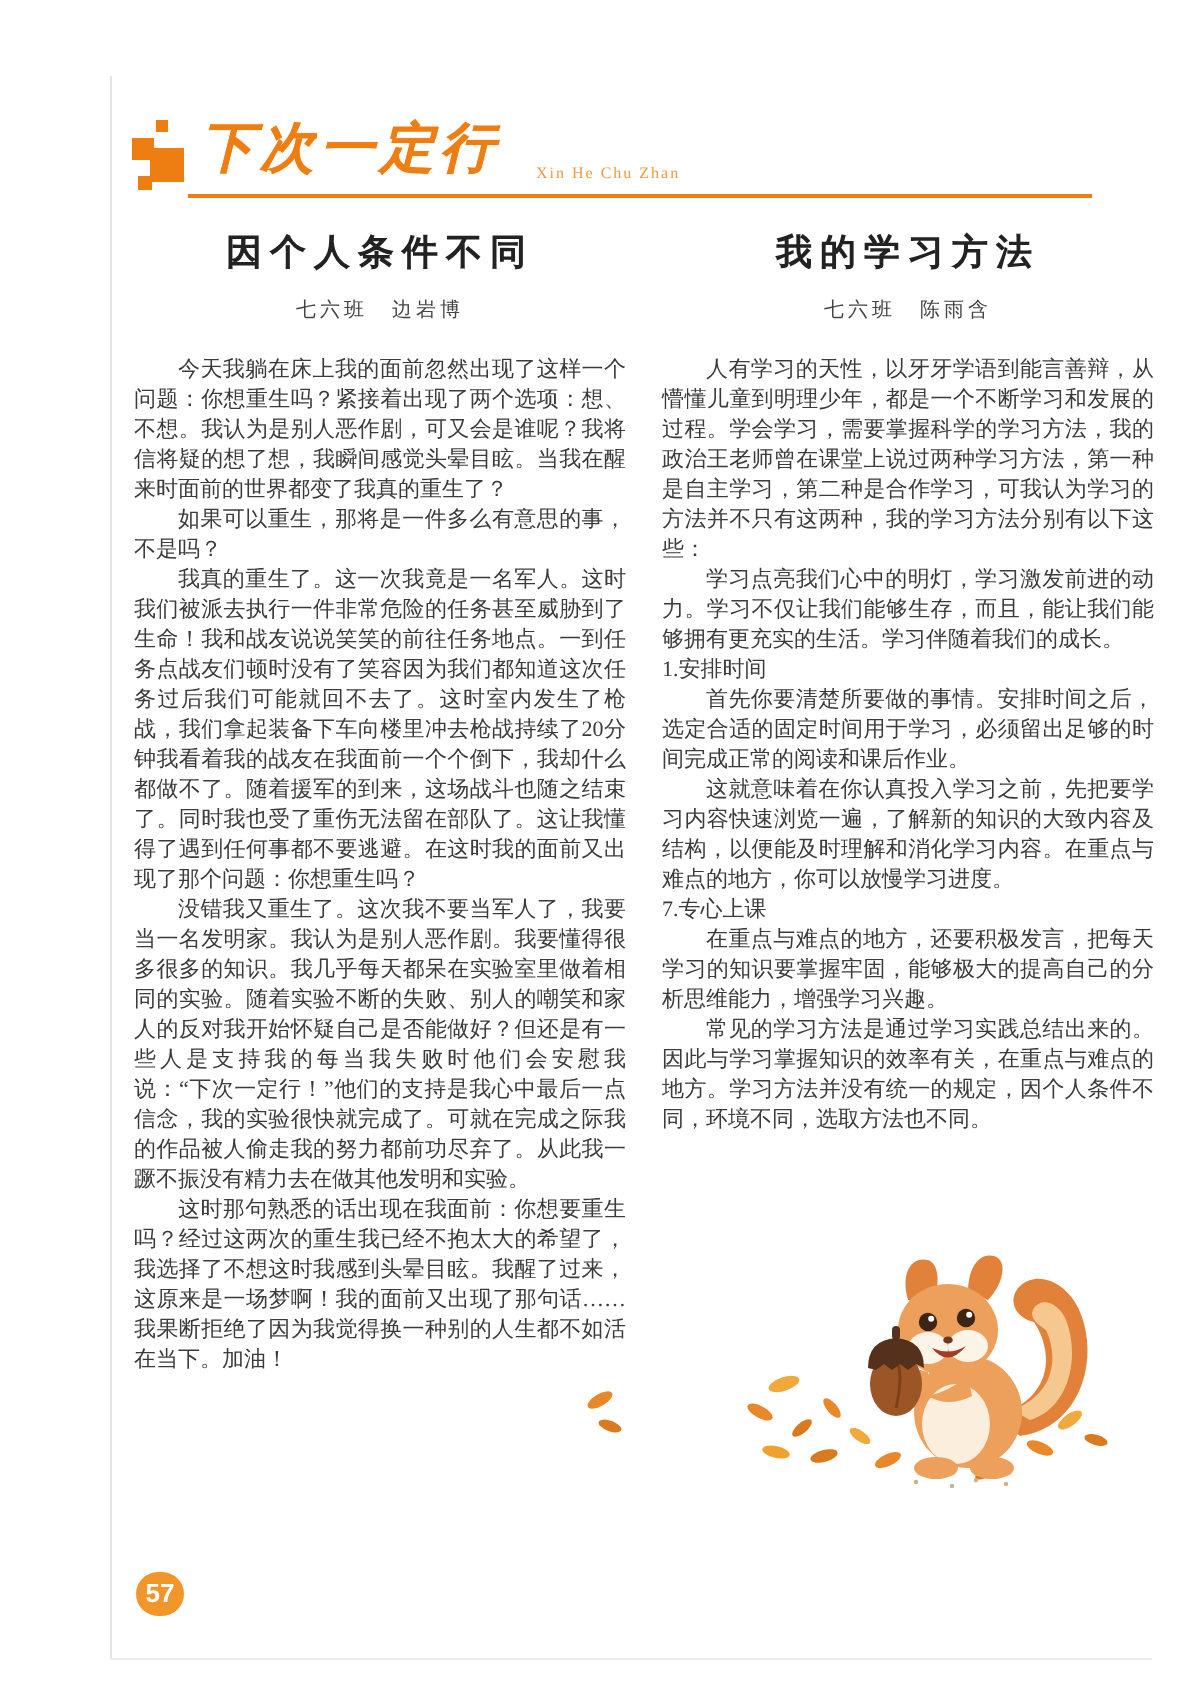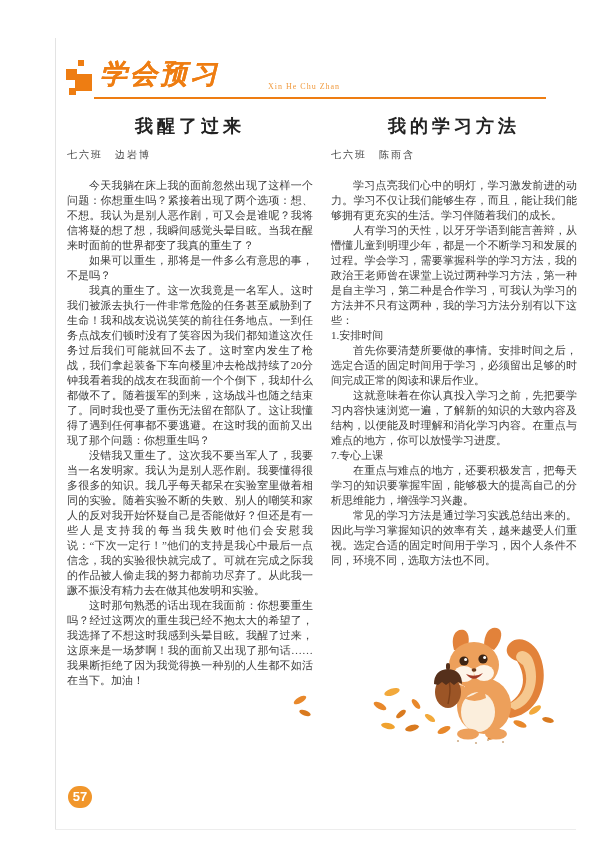--- a/index.html
+++ b/index.html
@@ -22,21 +22,21 @@
              text-shadow:0 0 0.5px #ee7d12;}
   .logo-sub{position:absolute;left:172px;top:26px;font-size:8px;color:#f09a3e;letter-spacing:1px;margin-left:30px;}
   .masthead-rule{position:absolute;left:28px;top:41px;width:452px;height:2px;background:#ee7d12;}
 
   
   .column{position:absolute;top:114px;width:246px;}
   .col-left{left:67px;}
   .col-right{left:331px;}
   .essay-title{margin:0;text-align:center;font-size:18px;font-weight:bold;
                letter-spacing:4px;color:#222;}
-  .essay-author{text-align:left;font-size:10px;color:#444;margin-top:10px;letter-spacing:2px;}
+  .essay-author{text-align:center;font-size:10px;color:#444;margin-top:10px;letter-spacing:2px;}
   .essay-body{margin-top:16px;font-size:11px;line-height:15px;text-align:justify;color:#3b3b3b;}
   .essay-body p{margin:0;text-indent:2em;}
   .essay-body p.sec-head{text-indent:0;}
 
   
   .page-number{position:absolute;left:68px;top:786px;width:24px;height:22px;background:#f1962b;
                color:#fff;font-size:13px;font-weight:bold;line-height:22px;text-align:center;
                font-family:"Liberation Sans","DejaVu Sans",sans-serif;border-radius:11px;}
 
   .squirrel-art{position:absolute;left:288px;top:618px;width:282px;height:140px;}
@@ -49,49 +49,49 @@
   <div class="edge-left"></div>
   <div class="edge-bottom"></div>
 
   <header class="masthead">
     <span class="logo-squares">
       <i class="sq1"></i>
         <i class="sq2"></i>
         <i class="sq3"></i>
         <i class="sq4"></i>
     </span>
-    <span class="logo-text">学会预习</span>
+    <span class="logo-text">下次一定行</span>
     <span class="logo-sub">Xin He Chu Zhan</span>
     <span class="masthead-rule"></span>
   </header>
 
   <section class="column col-left">
-    <h1 class="essay-title">我醒了过来</h1>
+    <h1 class="essay-title">因个人条件不同</h1>
     <div class="essay-author">七六班　边岩博</div>
     <div class="essay-body">
       <p>今天我躺在床上我的面前忽然出现了这样一个问题：你想重生吗？紧接着出现了两个选项：想、不想。我认为是别人恶作剧，可又会是谁呢？我将信将疑的想了想，我瞬间感觉头晕目眩。当我在醒来时面前的世界都变了我真的重生了？</p>
       <p>如果可以重生，那将是一件多么有意思的事，不是吗？</p>
       <p>我真的重生了。这一次我竟是一名军人。这时我们被派去执行一件非常危险的任务甚至威胁到了生命！我和战友说说笑笑的前往任务地点。一到任务点战友们顿时没有了笑容因为我们都知道这次任务过后我们可能就回不去了。这时室内发生了枪战，我们拿起装备下车向楼里冲去枪战持续了20分钟我看着我的战友在我面前一个个倒下，我却什么都做不了。随着援军的到来，这场战斗也随之结束了。同时我也受了重伤无法留在部队了。这让我懂得了遇到任何事都不要逃避。在这时我的面前又出现了那个问题：你想重生吗？</p>
       <p>没错我又重生了。这次我不要当军人了，我要当一名发明家。我认为是别人恶作剧。我要懂得很多很多的知识。我几乎每天都呆在实验室里做着相同的实验。随着实验不断的失败、别人的嘲笑和家人的反对我开始怀疑自己是否能做好？但还是有一些人是支持我的每当我失败时他们会安慰我说：“下次一定行！”他们的支持是我心中最后一点信念，我的实验很快就完成了。可就在完成之际我的作品被人偷走我的努力都前功尽弃了。从此我一蹶不振没有精力去在做其他发明和实验。</p>
       <p>这时那句熟悉的话出现在我面前：你想要重生吗？经过这两次的重生我已经不抱太大的希望了，我选择了不想这时我感到头晕目眩。我醒了过来，这原来是一场梦啊！我的面前又出现了那句话……我果断拒绝了因为我觉得换一种别的人生都不如活在当下。加油！</p>
     </div>
   </section>
 
   <section class="column col-right">
     <h1 class="essay-title">我的学习方法</h1>
     <div class="essay-author">七六班　陈雨含</div>
     <div class="essay-body">
+      <p>人有学习的天性，以牙牙学语到能言善辩，从懵懂儿童到明理少年，都是一个不断学习和发展的过程。学会学习，需要掌握科学的学习方法，我的政治王老师曾在课堂上说过两种学习方法，第一种是自主学习，第二种是合作学习，可我认为学习的方法并不只有这两种，我的学习方法分别有以下这些：</p>
       <p>学习点亮我们心中的明灯，学习激发前进的动力。学习不仅让我们能够生存，而且，能让我们能够拥有更充实的生活。学习伴随着我们的成长。</p>
-      <p>人有学习的天性，以牙牙学语到能言善辩，从懵懂儿童到明理少年，都是一个不断学习和发展的过程。学会学习，需要掌握科学的学习方法，我的政治王老师曾在课堂上说过两种学习方法，第一种是自主学习，第二种是合作学习，可我认为学习的方法并不只有这两种，我的学习方法分别有以下这些：</p>
       <p class="sec-head">1.安排时间</p>
       <p>首先你要清楚所要做的事情。安排时间之后，选定合适的固定时间用于学习，必须留出足够的时间完成正常的阅读和课后作业。</p>
       <p>这就意味着在你认真投入学习之前，先把要学习内容快速浏览一遍，了解新的知识的大致内容及结构，以便能及时理解和消化学习内容。在重点与难点的地方，你可以放慢学习进度。</p>
       <p class="sec-head">7.专心上课</p>
       <p>在重点与难点的地方，还要积极发言，把每天学习的知识要掌握牢固，能够极大的提高自己的分析思维能力，增强学习兴趣。</p>
-      <p>常见的学习方法是通过学习实践总结出来的。因此与学习掌握知识的效率有关，越来越受人们重视。选定合适的固定时间用于学习，因个人条件不同，环境不同，选取方法也不同。</p>
+      <p>常见的学习方法是通过学习实践总结出来的。因此与学习掌握知识的效率有关，在重点与难点的地方。学习方法并没有统一的规定，因个人条件不同，环境不同，选取方法也不同。</p>
     </div>
   </section>
 
   <div class="squirrel-art">
     <svg width="282" height="140" viewBox="0 0 282 140" xmlns="http://www.w3.org/2000/svg">
 
       <g>
         <ellipse cx="12" cy="82" rx="7" ry="3" fill="#e8882b" transform="rotate(-30 12 82)"></ellipse>
         <ellipse cx="17" cy="95" rx="6" ry="2.6" fill="#d97a1f" transform="rotate(20 17 95)"></ellipse>
         <ellipse cx="104" cy="74" rx="8" ry="3.4" fill="#f2a93b" transform="rotate(-18 104 74)"></ellipse>

